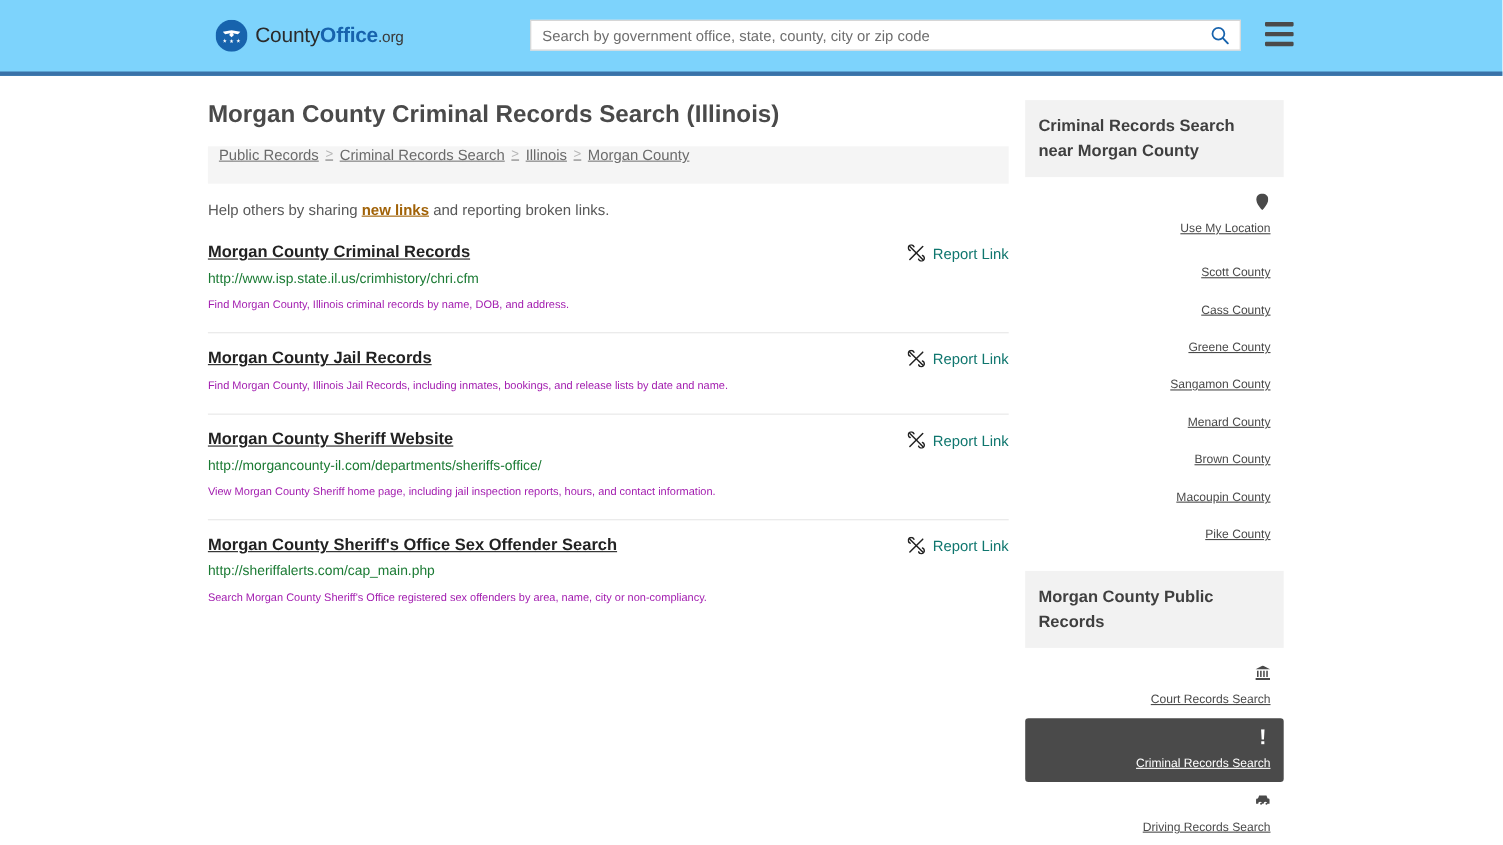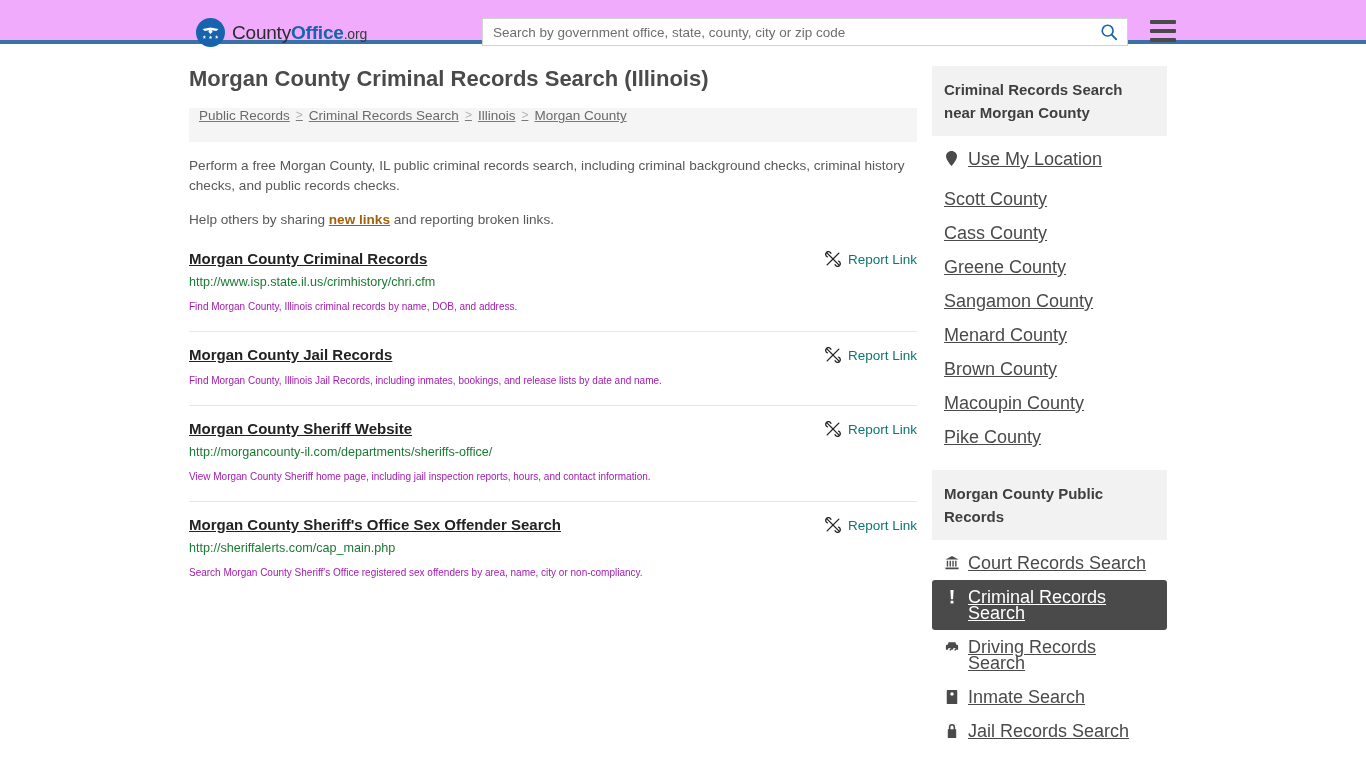--- a/index.html
+++ b/index.html
@@ -8,22 +8,22 @@
     width: 1366px; height: 768px;
     overflow: hidden;
     background: #ffffff;
     font-family: "Liberation Sans", sans-serif;
     -webkit-font-smoothing: antialiased;
   }
 
   
   .site-header {
     position: relative;
-    height: 44px;
-    background: #f0abfc;
+    height: 69px;
+    background: #7dd3fc;
     border-bottom: 4px solid #3a72a8;
     display: flex;
     align-items: center;
   }
   .logo-wrap {
     position: absolute;
     left: 196px; top: 18px;
     display: flex; align-items: center; gap: 7px;
     cursor: pointer;
   }
@@ -163,28 +163,29 @@
     background: #f2f2f2;
     padding: 12px 12px;
     font-size: 15px;
     font-weight: bold;
     color: #3f3f3f;
     line-height: 23px;
   }
   .side-list { padding: 6px 0 0 0; margin: 0; list-style: none; }
   .side-list li { margin: 0; }
   .side-link {
-    display: flex; align-items: flex-start; gap: 9px;
+    display: flex; align-items: flex-end; gap: 9px;
     padding: 9px 12px;
-    font-size: 18px;
+    font-size: 11px;
     color: #4a4a4a;
     text-decoration: underline;
     cursor: pointer;
     border-radius: 3px;
     line-height: 16px;
+    flex-direction: column;
   }
   .side-link.plain { text-decoration: underline; }
   .side-link.active {
     background: #4a4a4a;
     color: #ffffff;
   }
   .side-link .ico {
     width: 15px; height: 15px;
     flex: 0 0 15px;
     display: flex; align-items: center; justify-content: center;
@@ -242,21 +243,20 @@
       <a>Public Records</a>
       <span class="sep">&gt;</span>
       <a>Criminal Records Search</a>
       <span class="sep">&gt;</span>
       <a>Illinois</a>
       <span class="sep">&gt;</span>
       <a>Morgan County</a>
     </div>
 
     <div class="intro">
-      <p>Perform a free Morgan County, IL public criminal records search, including criminal background checks, criminal history checks, and public records checks.</p>
       <p><span>Help others by sharing </span><a>new links</a><span> and reporting broken links.</span></p>
     </div>
 
     <div class="results" id="results-list">
           <div class="result">
             <div class="result-head">
               <a class="result-title">Morgan County Criminal Records</a>
               <a class="report-link">
                 <span>
                   <svg width="16" height="16" viewBox="0 0 18 18">

